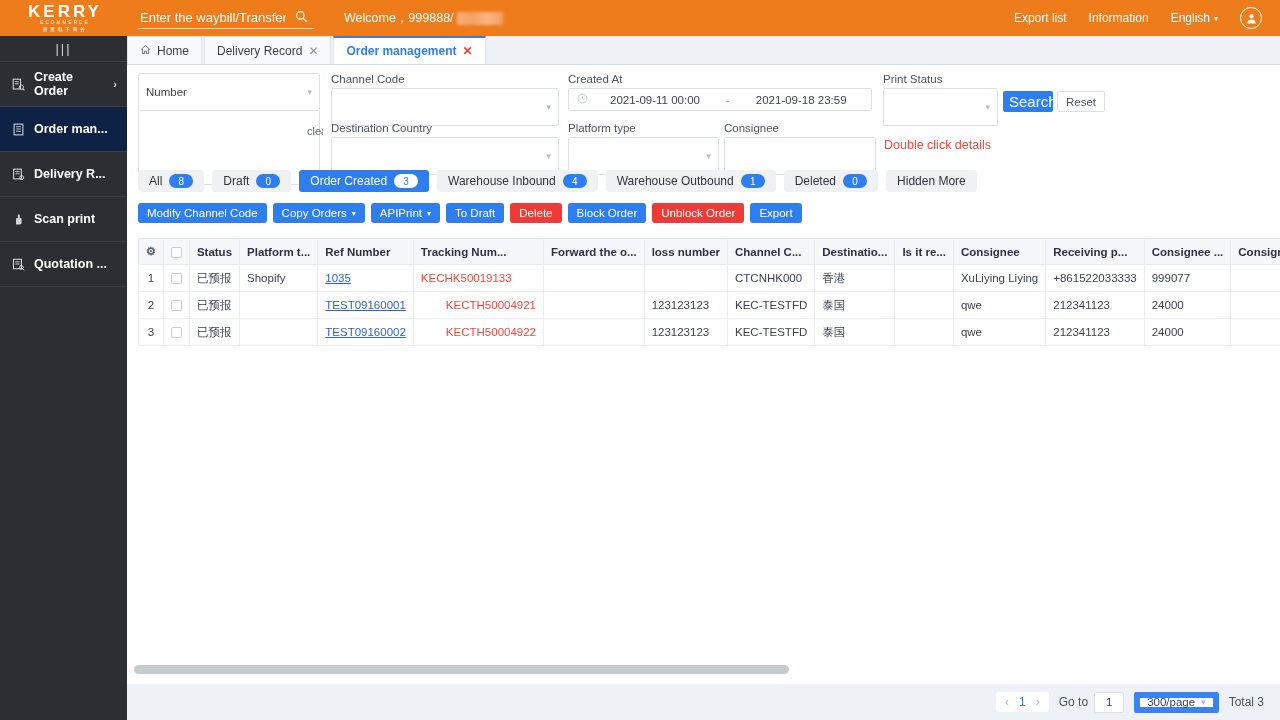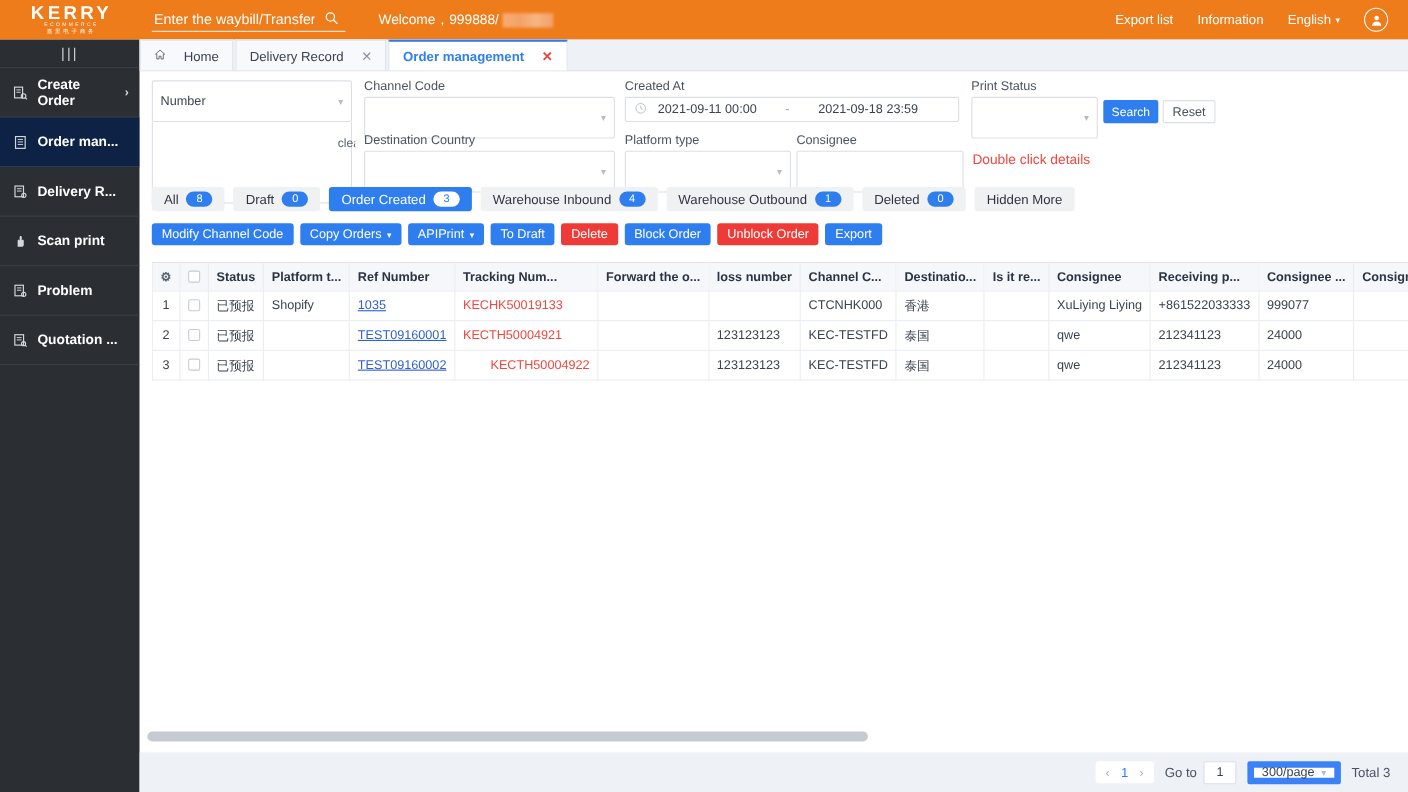--- a/index.html
+++ b/index.html
@@ -102,21 +102,21 @@
 
   
   .tabstrip {
     position: absolute; top: 36px; left: 127px;
     width: 1153px; height: 29px;
     background: #eef1f6;
     display: flex; align-items: flex-end;
     border-bottom: 1px solid #d7dde6;
   }
   .tab {
-    height: 28px; display: flex; align-items: center; gap: 16px;
+    height: 28px; display: flex; align-items: center; gap: 6px;
     padding: 0 12px; font-size: 12px; color: #3b4251;
     background: #f7f9fc; border: 1px solid #dfe4ec; border-bottom: none;
     margin-right: 2px; cursor: pointer;
   }
   .tab.active {
     background: #ffffff; color: #2f7ef0; font-weight: bold;
     border-top: 2px solid #2f7ef0;
   }
   .tab .x { color: #8a93a3; font-size: 12px; }
   .tab.active .x { color: #e8453c; }
@@ -161,21 +161,21 @@
     height: 23px; border: 1px solid #dcdfe6; border-radius: 2px;
     display: flex; align-items: center; padding: 0 8px;
     font-size: 11.5px; color: #3b4251; gap: 8px;
   }
   .daterange .clk { color: #b6bcc6; font-size: 11px; }
   .daterange .dash { color: #9aa1ac; }
 
   .btn-search {
     position: absolute; left: 1003px; top: 91px;
     width: 50px; height: 21px; background: #2f7ef0; color: #fff;
-    border: none; border-radius: 2px; font-size: 11px;
+    border: none; border-radius: 2px; font-size: 15px;
     font-family: "Liberation Sans", sans-serif; cursor: pointer;
   }
   .btn-reset {
     position: absolute; left: 1057px; top: 91px;
     width: 48px; height: 21px; background: #ffffff; color: #4b5362;
     border: 1px solid #dcdfe6; border-radius: 2px; font-size: 11.5px;
     font-family: "Liberation Sans", sans-serif; cursor: pointer;
   }
   .dblclick {
     position: absolute; left: 884px; top: 138px;
@@ -369,31 +369,20 @@
 
   <div class="side-item">
     <span class="s-icon">
       <svg width="13" height="13" viewBox="0 0 16 16">
           <path d="M5 14V7.4c0-.8.4-1.3 1.1-1.3s1.1.5 1.1 1.3V3.2c0-.8.5-1.3 1.2-1.3s1.2.5 1.2 1.3v4.2c0-.8.5-1.2 1.1-1.2s1.1.4 1.1 1.2V12c0 1.4-1 2-2.4 2z" fill="#e4e7ea"></path>
         </svg>
     </span>
     <span>Scan print</span>
   </div>
 
-  <div class="side-item">
-    <span class="s-icon">
-      <svg width="13" height="13" viewBox="0 0 16 16">
-          <rect x="2" y="1.6" width="9.4" height="11.8" fill="none" stroke="#e4e7ea" stroke-width="1.3"></rect>
-          <line x1="4.2" y1="4.6" x2="9.2" y2="4.6" stroke="#e4e7ea" stroke-width="1.1"></line>
-          <line x1="4.2" y1="7.2" x2="9.2" y2="7.2" stroke="#e4e7ea" stroke-width="1.1"></line>
-          <circle cx="11.8" cy="11.8" r="2.4" fill="none" stroke="#e4e7ea" stroke-width="1.2"></circle>
-        </svg>
-    </span>
-    <span>Problem</span>
-  </div>
 
   <div class="side-item">
     <span class="s-icon">
       <svg width="13" height="13" viewBox="0 0 16 16">
           <rect x="1.8" y="1.6" width="9.8" height="11.6" fill="none" stroke="#e4e7ea" stroke-width="1.3"></rect>
           <line x1="4" y1="4.8" x2="9.4" y2="4.8" stroke="#e4e7ea" stroke-width="1.1"></line>
           <line x1="4" y1="7.4" x2="9.4" y2="7.4" stroke="#e4e7ea" stroke-width="1.1"></line>
           <circle cx="11.6" cy="11.6" r="2.3" fill="none" stroke="#e4e7ea" stroke-width="1.2"></circle>
           <line x1="13.3" y1="13.3" x2="15" y2="15" stroke="#e4e7ea" stroke-width="1.2"></line>
         </svg>
@@ -444,21 +433,21 @@
 
 <div class="f-created">
   <div class="fld-label">Created At</div>
   <div class="daterange">
     <span class="clk">
       <svg width="11" height="11" viewBox="0 0 16 16">
           <circle cx="8" cy="8" r="6.4" fill="none" stroke="#b6bcc6" stroke-width="1.2"></circle>
           <path d="M8 4.4V8l2.6 1.6" fill="none" stroke="#b6bcc6" stroke-width="1.2"></path>
         </svg>
     </span>
-    <span style="margin-left:2px">2021-09-11 00:00</span>
+    <span style="margin-left:14px">2021-09-11 00:00</span>
     <span class="dash" style="margin-left:18px">-</span>
     <span style="margin-left:18px">2021-09-18 23:59</span>
   </div>
 </div>
 
 <div class="f-print">
   <div class="fld-label">Print Status</div>
   <div class="inp">
     <span></span>
     <span class="caret">▾</span>
@@ -590,21 +579,21 @@
           <td style="width: 74px;">+861522033333</td>
           <td style="width: 72px;">999077</td>
           <td style="width: 72px;"></td>
         </tr>
         <tr>
           <td class="c" style="width: 22px;">2</td>
           <td class="c" style="width: 28px;"><span class="cbx"></span></td>
           <td style="width: 52px;">已预报</td>
           <td style="width: 60px;"></td>
           <td style="width: 88px;"><span class="lnk">TEST09160001</span></td>
-          <td style="width: 82px;"><span class="red">KECTH50004921</span></td>
+          <td style="width: 82px; text-align: right;"><span class="red">KECTH50004921</span></td>
           <td style="width: 86px;"></td>
           <td style="width: 80px;">123123123</td>
           <td style="width: 70px;">KEC-TESTFD</td>
           <td style="width: 62px;">泰国</td>
           <td style="width: 52px;"></td>
           <td style="width: 68px;">qwe</td>
           <td style="width: 74px;">212341123</td>
           <td style="width: 72px;">24000</td>
           <td style="width: 72px;"></td>
         </tr>

